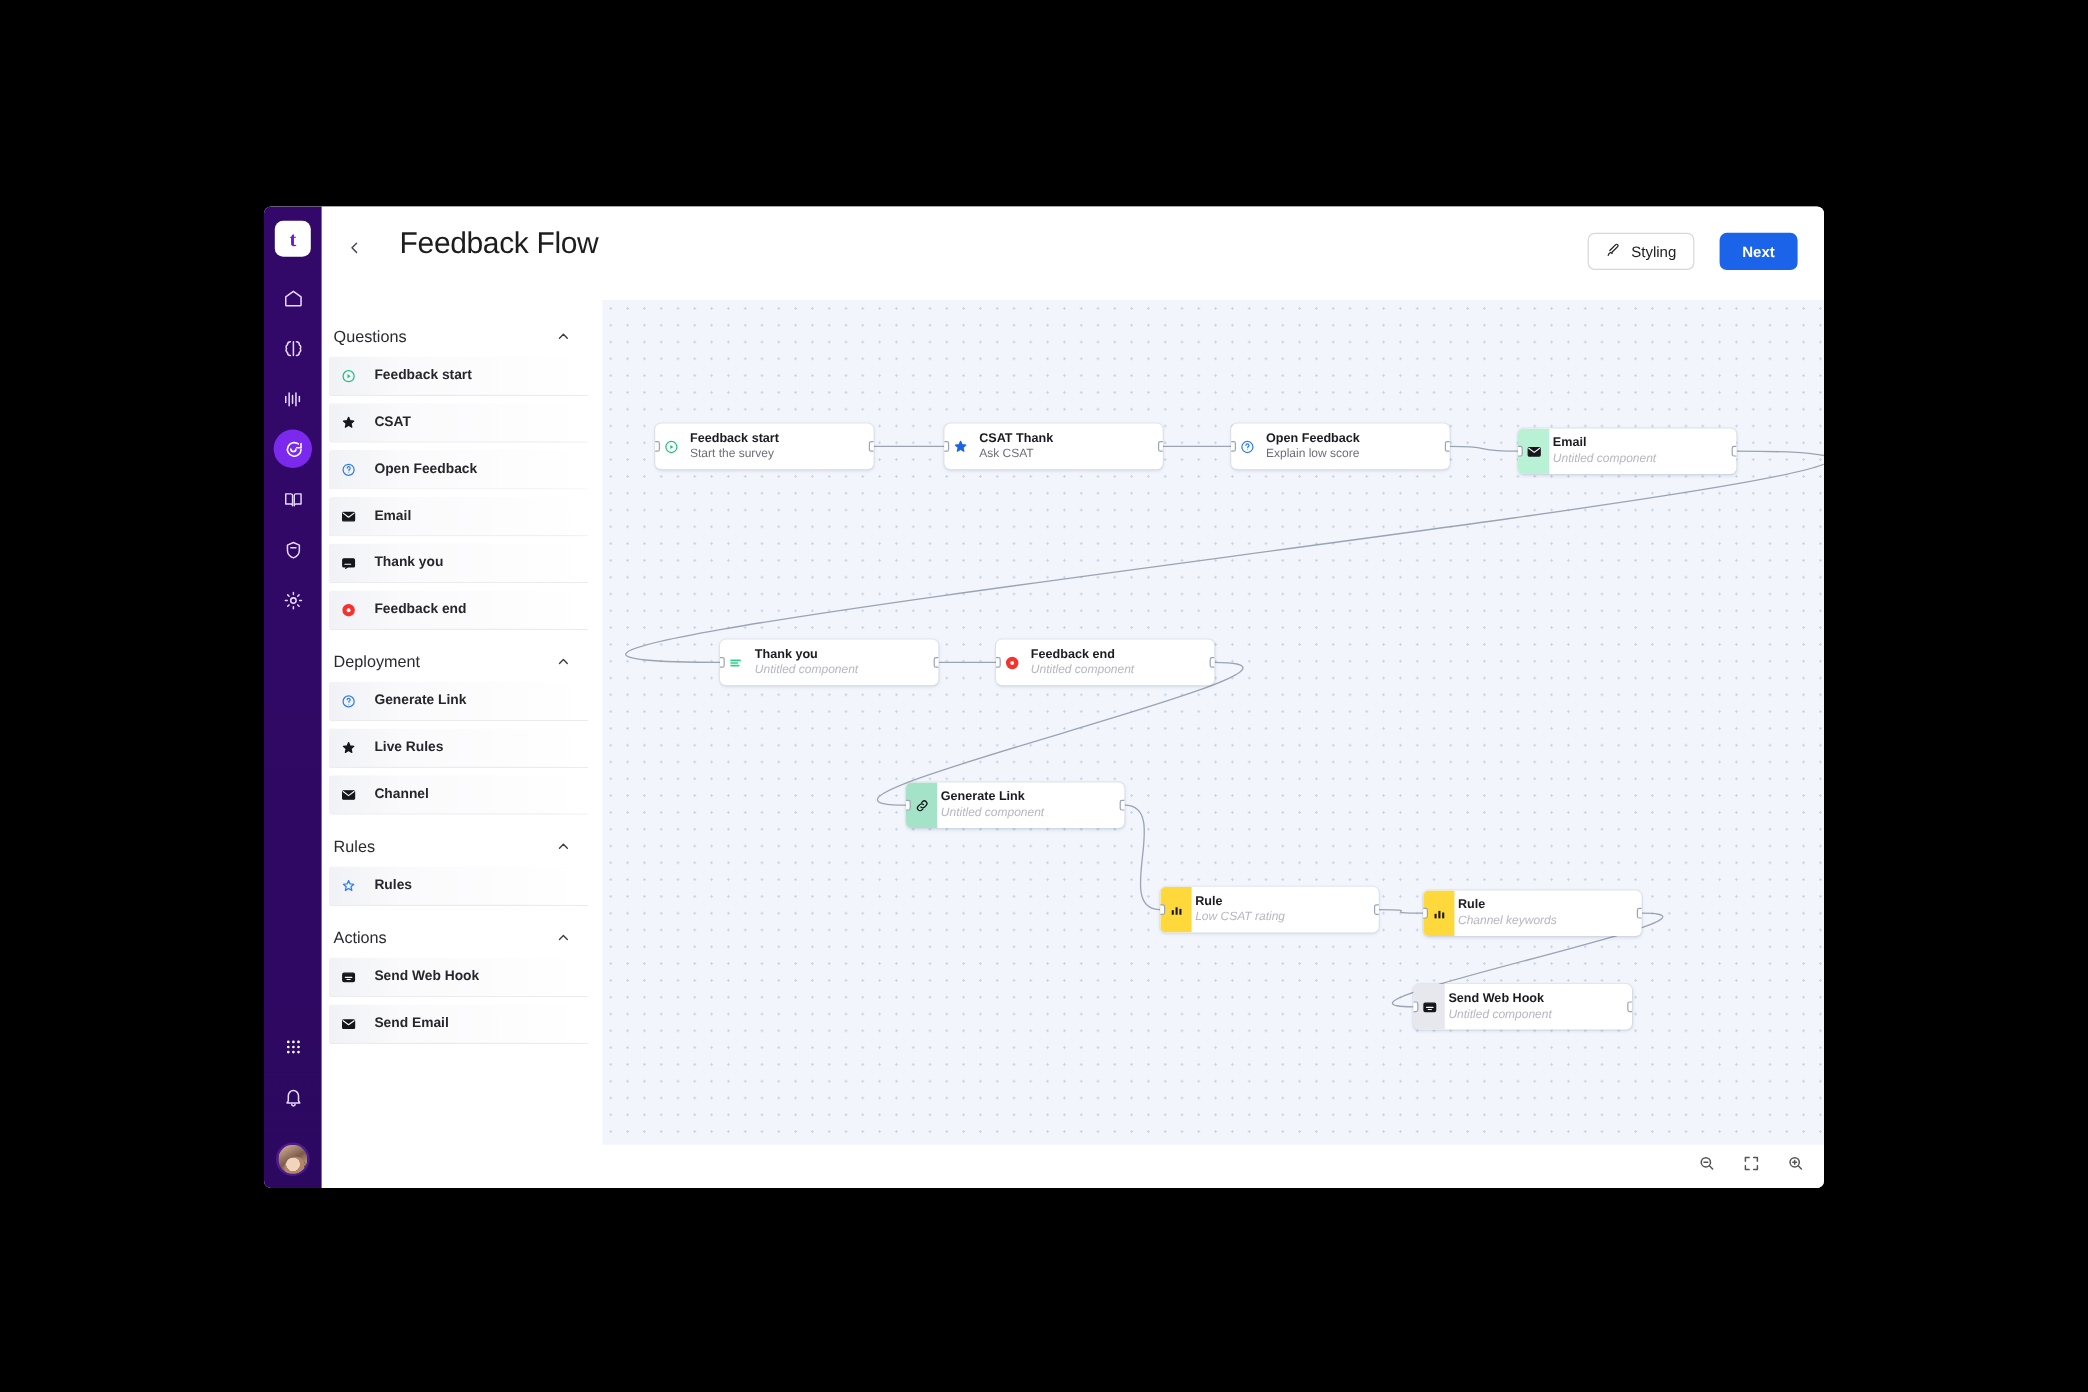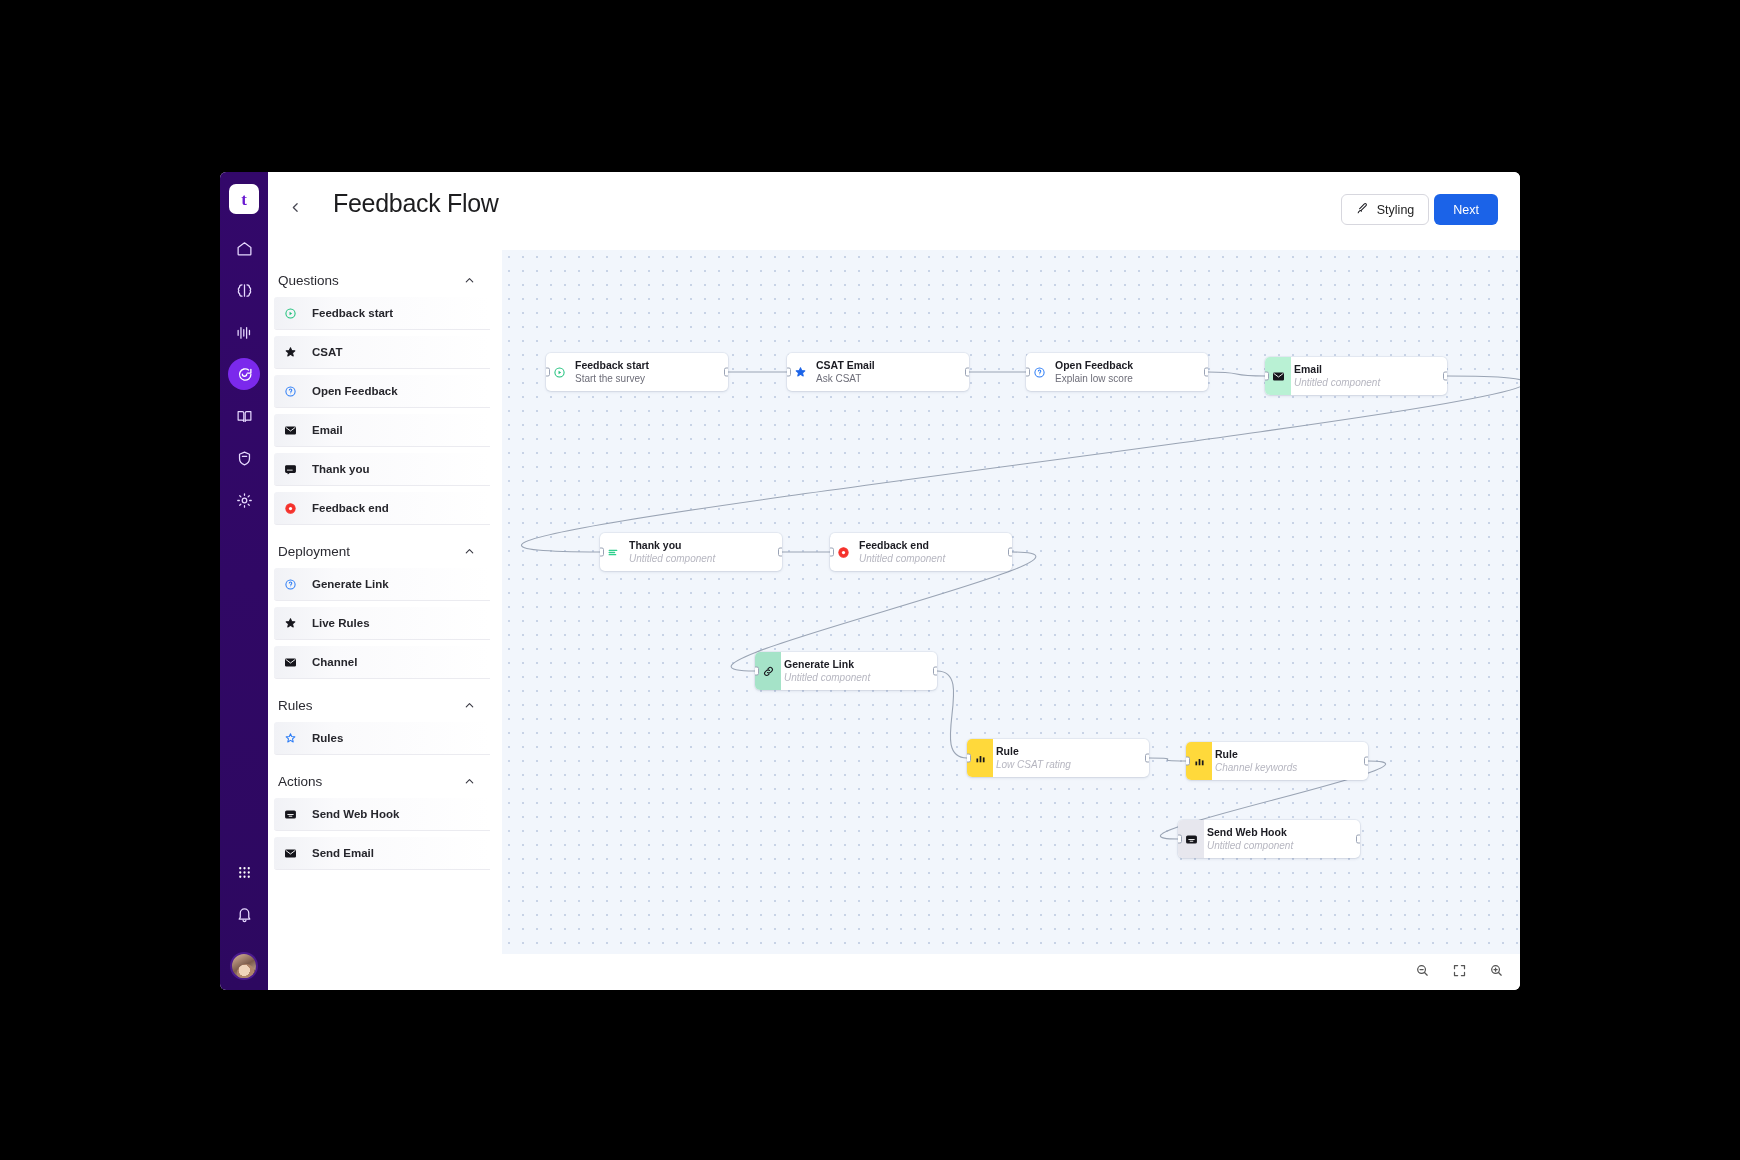--- a/index.html
+++ b/index.html
@@ -85,31 +85,31 @@
     cursor:pointer; color:#555;
   }
   .title-wrap { flex: 1; padding-top: 2px; margin-left: 23px; }
   .page-title {
     font-size: 25px; font-weight: 400; color: #1d1d1f; letter-spacing: -0.3px;
     line-height: 1.1;
   }
   .page-sub {
     font-size: 11.5px; color: #9b9ba3; margin-top: 5px;
   }
-  .topbar-actions { display: flex; gap: 5px; align-items: flex-start; padding-top: 6px; }
+  .topbar-actions { display: flex; gap: 21px; align-items: flex-start; padding-top: 6px; }
   .btn-styling {
     display: flex; align-items: center; gap: 8px;
     height: 31px; padding: 0 14px;
     border: 1px solid #d7d7de; border-radius: 6px;
     background: #fff; color: #222; font-size: 12.5px; cursor: pointer;
   }
   .btn-next {
     height: 31px; padding: 0 19px;
     border: none; border-radius: 6px;
-    background: #1b63e8; color: #fff; font-size: 12.5px; font-weight: 400;
+    background: #1b63e8; color: #fff; font-size: 12.5px; font-weight: 700;
     cursor: pointer; display:flex; align-items:center;
   }
 
   .body-row { flex: 1; display: flex; min-height: 0; gap: 12px; }
 
   
   .panel {
     width: 222px; flex: 0 0 222px;
     background: #fff;
     padding: 10px 0 0 6px;
@@ -473,21 +473,21 @@
               <div class="port left"></div>
               <div class="port right"></div>
             </div>
             <div class="node" style="left: 285px; top: 103px; width: 182px;">
               <div class="node-icon" style="">
                 <svg viewBox="0 0 24 24" fill="#1b63e8" stroke="#1b63e8" stroke-width="1.9" stroke-linecap="round" stroke-linejoin="round">
                   <path d="M12 3.3 14.3 8.5l5.7.5-4.3 3.8 1.3 5.6L12 15.4 7 18.4l1.3-5.6L4 9l5.7-.5z"></path>
                 </svg>
               </div>
               <div class="node-text">
-                <div class="node-title">CSAT Email</div>
+                <div class="node-title">CSAT Thank</div>
                 <div class="node-sub">Ask CSAT</div>
               </div>
               <div class="port left"></div>
               <div class="port right"></div>
             </div>
             <div class="node" style="left: 524px; top: 103px; width: 182px;">
               <div class="node-icon" style="">
                 <svg viewBox="0 0 24 24" fill="none" stroke="#2b7cf6" stroke-width="1.9" stroke-linecap="round" stroke-linejoin="round">
                   <circle cx="12" cy="12" r="8.5"></circle>
                   <path d="M9.8 9.4a2.3 2.3 0 1 1 2.8 2.4v1.5"></path>

